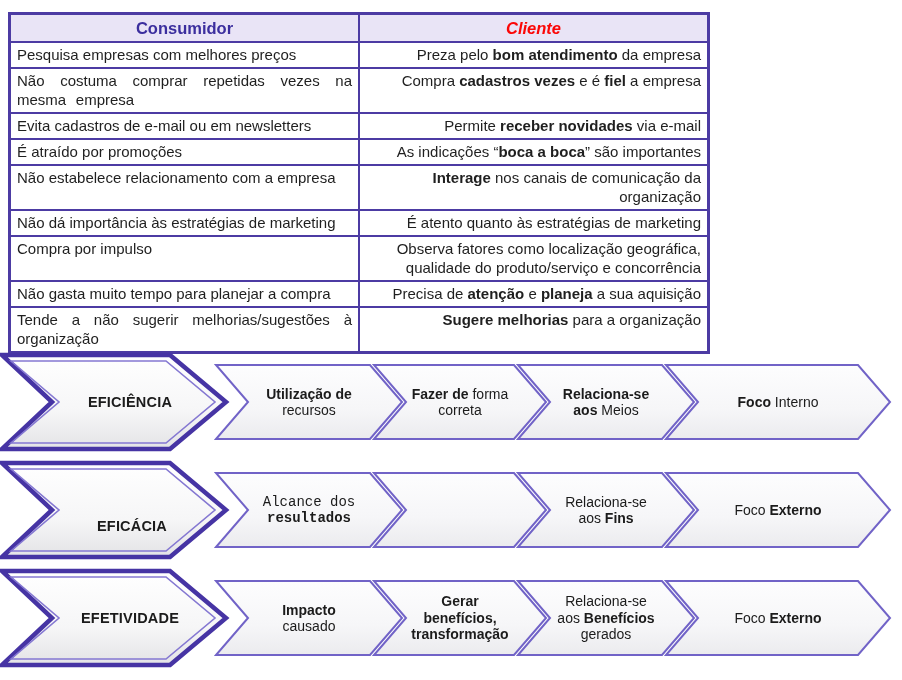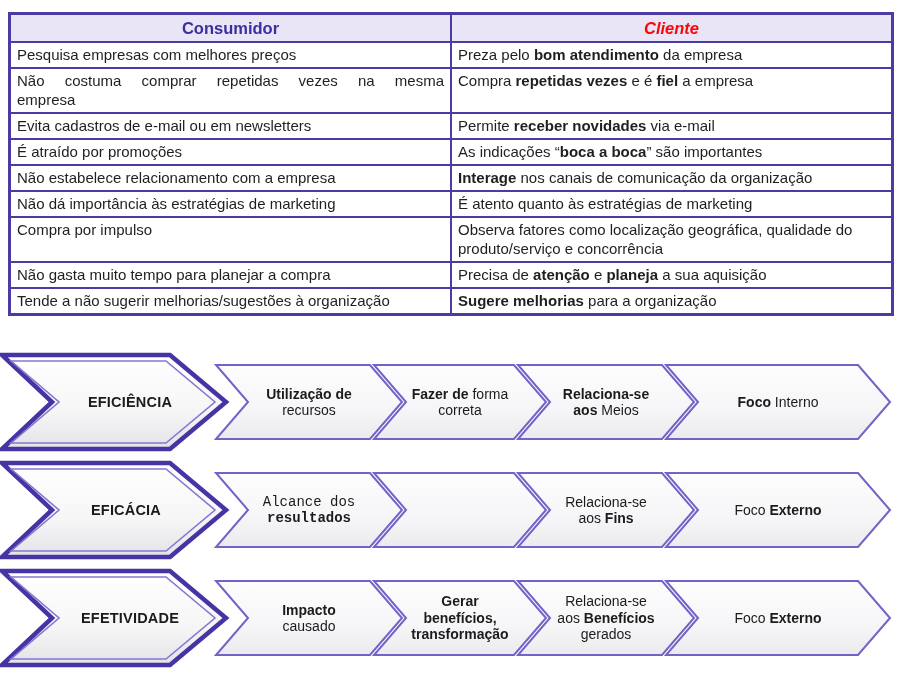--- a/index.html
+++ b/index.html
@@ -1,22 +1,22 @@
 <!DOCTYPE html>
 <html><head>
 <meta charset="utf-8">
 <style>
   * { margin:0; padding:0; box-sizing:border-box; }
   html,body { background:#ffffff; }
   body { width:902px; height:680px; font-family:"Liberation Sans", sans-serif; color:var(--text,#1f1f1f); position:relative; overflow:hidden; }
   .page { position:absolute; inset:0; background:#ffffff; }
 
   
-  table.cmp { position:absolute; left:8px; top:12px; width:886px; border-collapse:collapse; table-layout:fixed; border:3px solid var(--tb,#4c3ba3); }
-  .cmp th, .cmp td { border:2px solid var(--tb,#4c3ba3); vertical-align:top; padding:2px 6px 3px 6px; font-size:15px; line-height:19px; background:#ffffff; }
+  table.cmp { position:absolute; left:8px; top:12px; width:702px; border-collapse:collapse; table-layout:fixed; border:3px solid var(--tb,#4c3ba3); }
+  .cmp th, .cmp td { border:2px solid var(--tb,#4c3ba3); vertical-align:top; padding:2px 6px 3px 6px; font-size:15px; line-height:19px; background:#ffffff;text-align:right; }
   .cmp th { background:var(--hbg,#e9e4f6); text-align:center; font-weight:700; font-size:16.5px; line-height:22px; padding:2px; }
   th.h-consumidor { color:var(--purple,#3b2e9e); }
   th.h-cliente { color:var(--red,#fb0707);font-style:italic; }
   td.c-left { text-align:justify; }
   td.wide { word-spacing:5.5px; }
   .cmp b { font-weight:700; }
 
   
   .diagram { position:absolute; left:0; top:352px; width:902px; }
   .diag-row { position:relative; width:898px; height:100px; margin-bottom:8px; }
@@ -40,21 +40,21 @@
         <th class="h-cliente">Cliente</th>
       </tr>
     </thead>
     <tbody id="tbody">
         <tr>
           <td class="c-left">Pesquisa empresas com melhores preços</td>
           <td>Preza pelo <b>bom atendimento</b> da empresa</td>
         </tr>
         <tr>
           <td class="c-left wide">Não costuma comprar repetidas vezes na mesma empresa</td>
-          <td>Compra <b>repetidas vezes</b> e é <b>fiel</b> a empresa</td>
+          <td>Compra <b>cadastros vezes</b> e é <b>fiel</b> a empresa</td>
         </tr>
         <tr>
           <td class="c-left">Evita cadastros de e-mail ou em newsletters</td>
           <td>Permite <b>receber novidades</b> via e-mail</td>
         </tr>
         <tr>
           <td class="c-left">É atraído por promoções</td>
           <td>As indicações “<b>boca a boca</b>” são importantes</td>
         </tr>
         <tr>
@@ -132,21 +132,21 @@
               <stop offset="100%" stop-color="#ebebee"></stop>
             </linearGradient>
           </defs>
           <polygon points="2,3 170,3 226,50 170,97 2,97 52,50" fill="url(#gb1)" stroke="#4634a4" stroke-width="4.5" stroke-linejoin="miter"></polygon>
           <polygon points="11,9 166,9 215,50 166,91 11,91 59,50" fill="none" stroke="#8578d2" stroke-width="1.6" stroke-linejoin="miter"></polygon>
           <polygon points="216,13 370,13 402,50 370,87 216,87 248,50" fill="url(#gs1)" stroke="#7163c7" stroke-width="2" stroke-linejoin="miter"></polygon>
           <polygon points="374,13 514,13 546,50 514,87 374,87 406,50" fill="url(#gs1)" stroke="#7163c7" stroke-width="2" stroke-linejoin="miter"></polygon>
           <polygon points="518,13 662,13 694,50 662,87 518,87 550,50" fill="url(#gs1)" stroke="#7163c7" stroke-width="2" stroke-linejoin="miter"></polygon>
           <polygon points="666,13 858,13 890,50 858,87 666,87 698,50" fill="url(#gs1)" stroke="#7163c7" stroke-width="2" stroke-linejoin="miter"></polygon>
         </svg>
-        <div class="lbl main" style="left: 38px; width: 176px;">
+        <div class="lbl main" style="left: 44px; width: 176px; margin-top: 16px;">
           <div class="in">EFICÁCIA</div>
         </div>
         <div class="lbl" style="left: 224px; width: 170px; font-family: Liberation Mono, monospace;">
           <div class="in">Alcance dos<br><b>resultados</b></div>
         </div>
         <div class="lbl" style="left: 521px; width: 170px;">
           <div class="in">Relaciona-se<br>aos <b>Fins</b></div>
         </div>
         <div class="lbl" style="left: 693px; width: 170px;">
           <div class="in">Foco <b>Externo</b></div>

